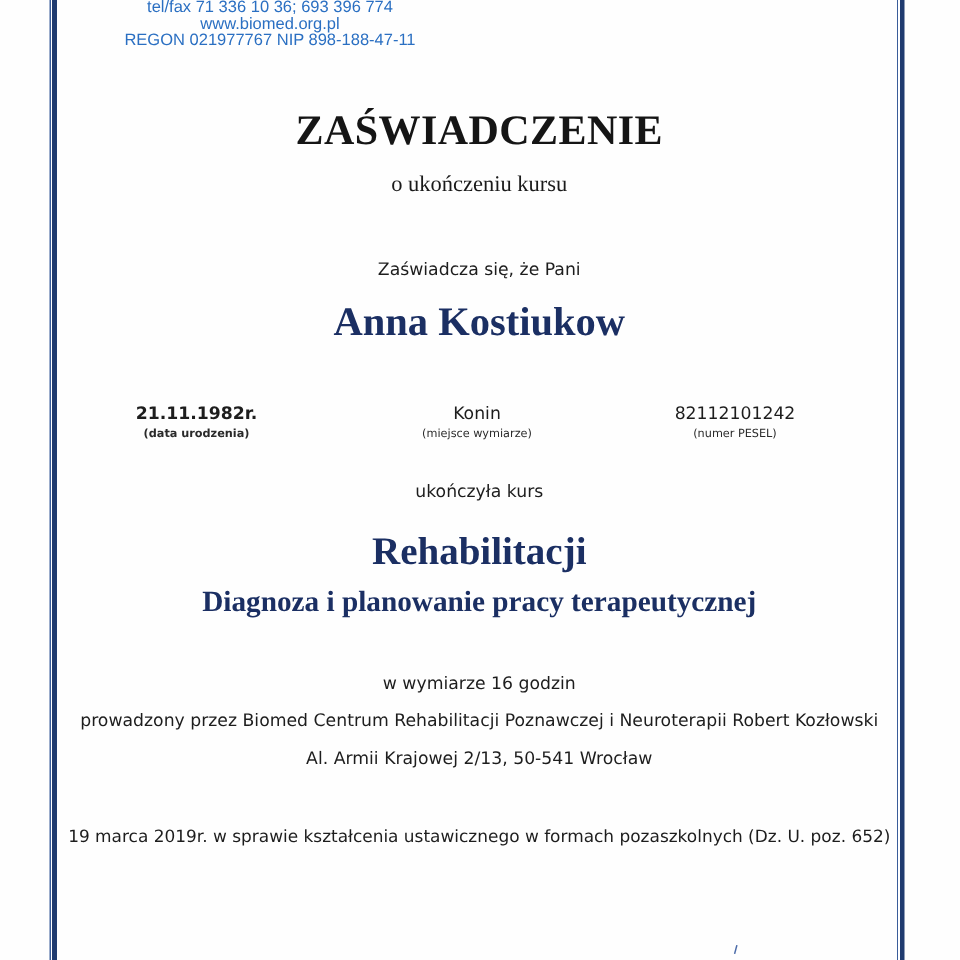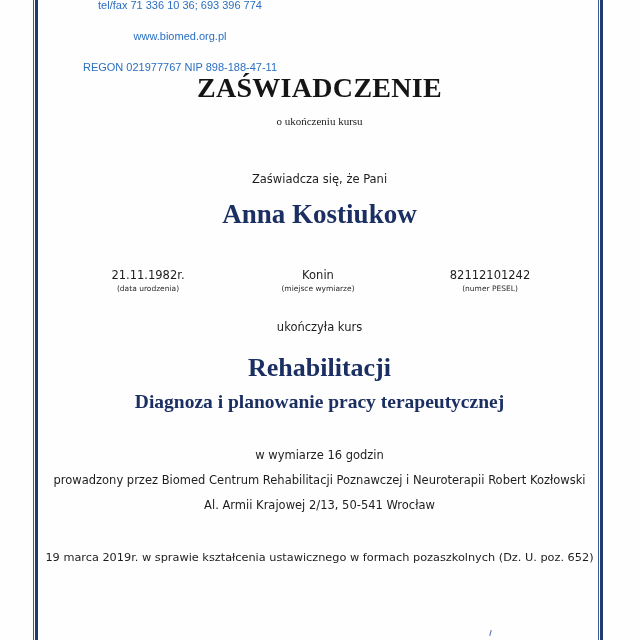--- a/index.html
+++ b/index.html
@@ -28,42 +28,42 @@
       position: absolute;
       left: 60px;
       top: 0;
       width: 240px;
       text-align: center;
       color: #2a6fc2;
       font-family: "Liberation Sans", sans-serif;
       font-size: 11px;
       line-height: 11px;
     }
-    .header-info .line { display: block; white-space: nowrap; margin-top: 20px; }
+    .header-info .line { display: block; white-space: nowrap; }
     .header-info .line1 { margin-top: 0px; }
 
     .center {
       position: absolute;
       left: 0;
       width: 639px;
       text-align: center;
       white-space: nowrap;
     }
     .title {
       top: 72px;
       font-family: "Liberation Serif", serif;
       font-weight: bold;
       font-size: 28px;
       color: #151515;
       letter-spacing: 0.3px;
     }
     .subtitle {
       top: 115px;
       font-family: "Liberation Serif", serif;
-      font-size: 11px;
+      font-size: 15px;
       color: #1a1a1a;
     }
     .sans-small {
       font-family: "DejaVu Sans", sans-serif;
       font-size: 11.5px;
       color: #1d1d1d;
     }
     .certifies { top: 172px; }
     .name {
       top: 199px;
@@ -83,21 +83,21 @@
     .detail {
       position: absolute;
       top: 0;
       width: 180px;
       text-align: center;
       font-family: "DejaVu Sans", sans-serif;
       color: #1d1d1d;
     }
     .detail .value { display: block; font-size: 11.5px; line-height: 15px; }
     .detail .label { display: block; font-size: 7.5px; line-height: 12px; color: #2a2a2a; }
-    .detail-birthdate { left: 58px; }
+    .detail-birthdate { left: 41px; font-weight: bold; }
     .detail-birthplace { left: 228px; }
     .detail-pesel { left: 400px; }
 
     .completed { top: 320px; }
     .course-title {
       top: 353px;
       font-family: "Liberation Serif", serif;
       font-weight: bold;
       font-size: 26px;
       color: #1b2f63;

